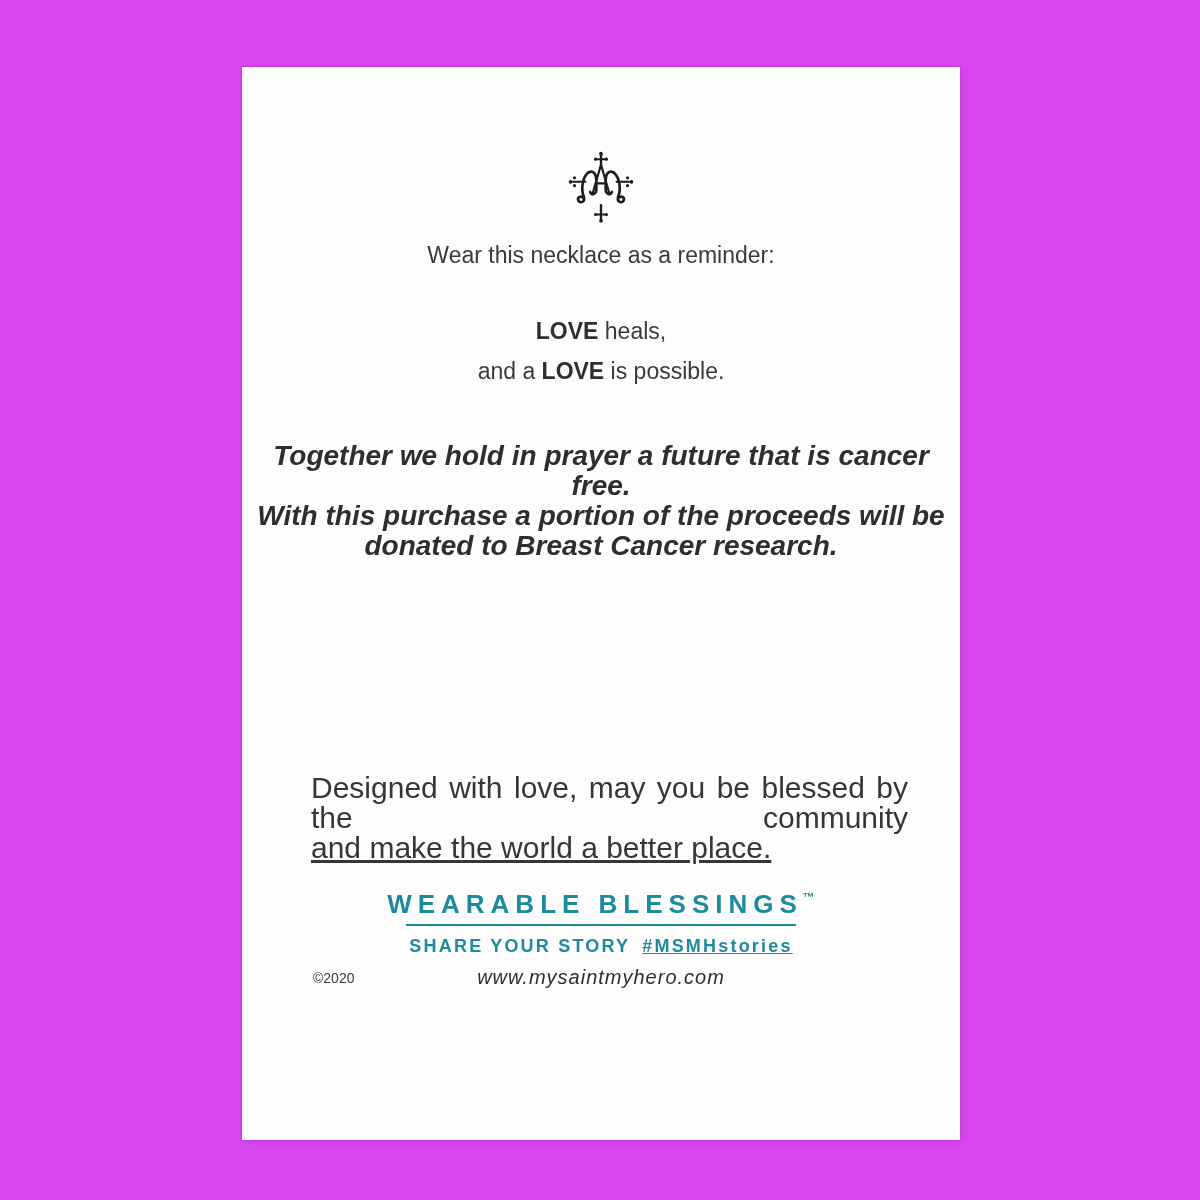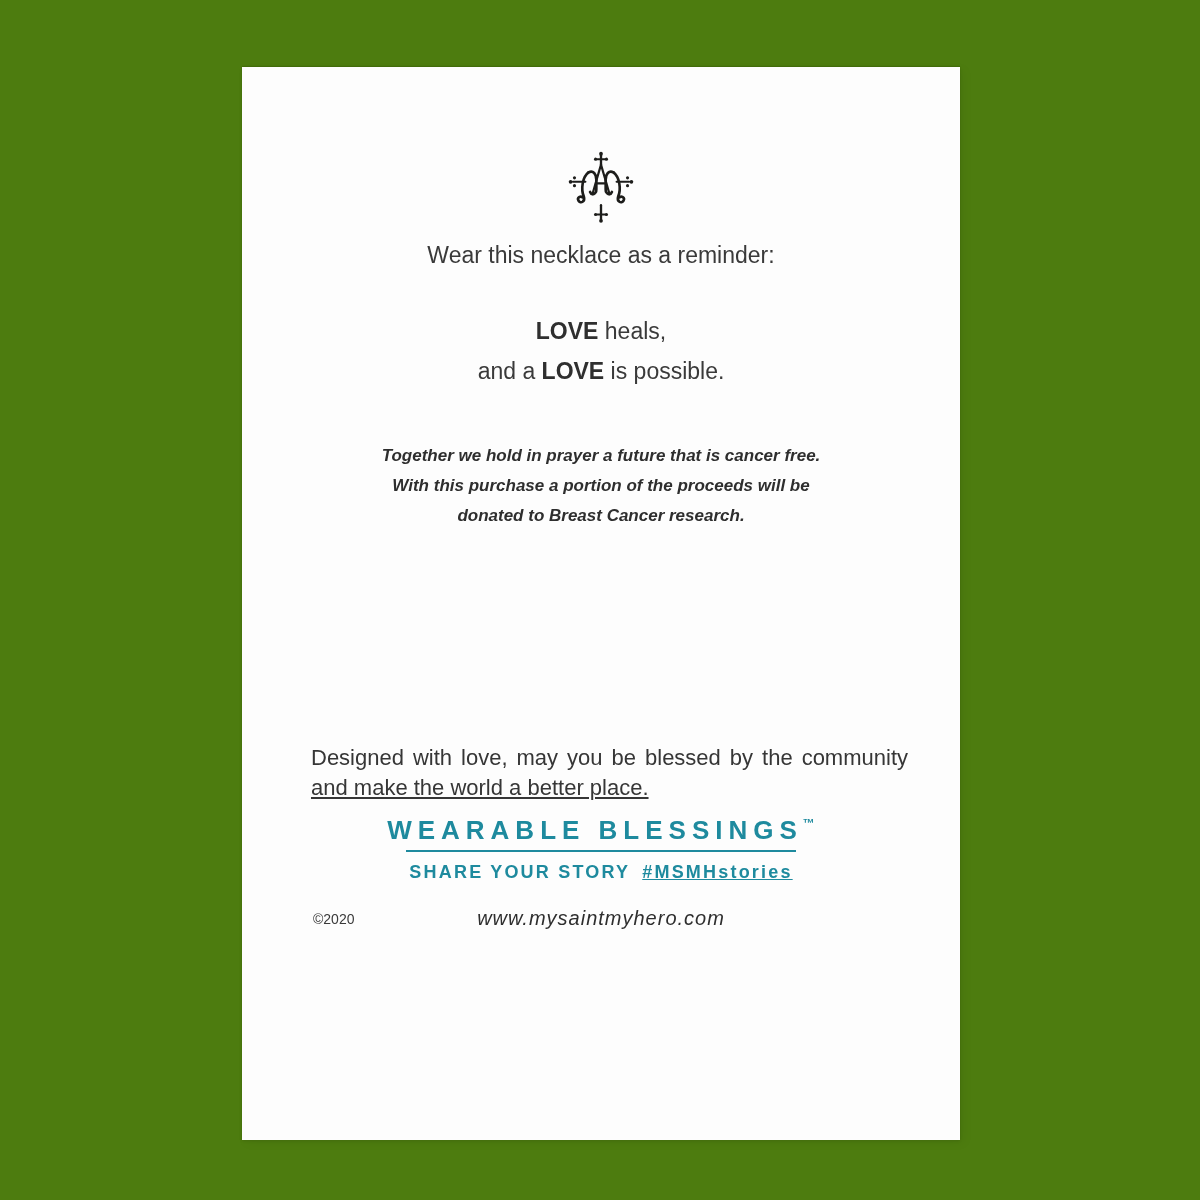--- a/index.html
+++ b/index.html
@@ -5,21 +5,21 @@
 <style>
   * { margin: 0; padding: 0; box-sizing: border-box; }
   html, body {
     font-family: "Liberation Sans", sans-serif;
     background: #f6f6f5;
   }
   .stage {
     position: relative;
     width: 1200px;
     height: 1200px;
-    background: #4d7c0f;
+    background: #d946ef;
     overflow: hidden;
   }
   .card {
     position: absolute;
     left: 242px;
     top: 67px;
     width: 718px;
     height: 1073px;
     background: #fdfdfd;
     box-shadow: 0 -1px 1px rgba(0,0,0,0.10),
@@ -44,38 +44,38 @@
   .vow-line {
     text-align: center;
     font-size: 23px;
     line-height: 40px;
     color: #3a3a3a;
   }
   .vow-line .b { font-weight: 700; color: #2f2f2f; }
   .prayer-block { margin-top: 50px; }
   .prayer-line {
     text-align: center;
-    font-size: 17px;
+    font-size: 28px;
     line-height: 30px;
     font-weight: 700;
     font-style: italic;
     color: #2e2e2e;
   }
   .mission-block {
     margin-top: 212px;
     width: 597px;
     margin-left: 69px;
-    font-size: 22px;
+    font-size: 30px;
     line-height: 30px;
     color: #363636;
   }
   .mission-line { text-align: justify; }
   .mission-line.jline { text-align-last: justify; }
   .mission-line.last { text-align: left; text-align-last: left; text-decoration: underline; }
-  .brand-block { margin-top: 12px; text-align: center; }
+  .brand-block { margin-top: 26px; text-align: center; }
   .brand-name {
     display: inline-block;
     font-size: 26px;
     font-weight: 700;
     letter-spacing: 6px;
     line-height: 30px;
     color: #1e8a9e;
     white-space: nowrap;
   }
   .brand-tm {
@@ -97,21 +97,21 @@
     font-size: 18px;
     font-weight: 700;
     letter-spacing: 2.2px;
     line-height: 22px;
     color: #1e8a9e;
     white-space: nowrap;
   }
   .brand-tagline .hashtag { margin-left: 12px; text-decoration: underline; }
   .footer-row {
     position: relative;
-    margin-top: 22px;
+    margin-top: 7px;
     height: 26px;
   }
   .copyright {
     position: absolute;
     left: 71px;
     top: 6px;
     font-size: 14px;
     color: #3a3a3a;
   }
   .website {

